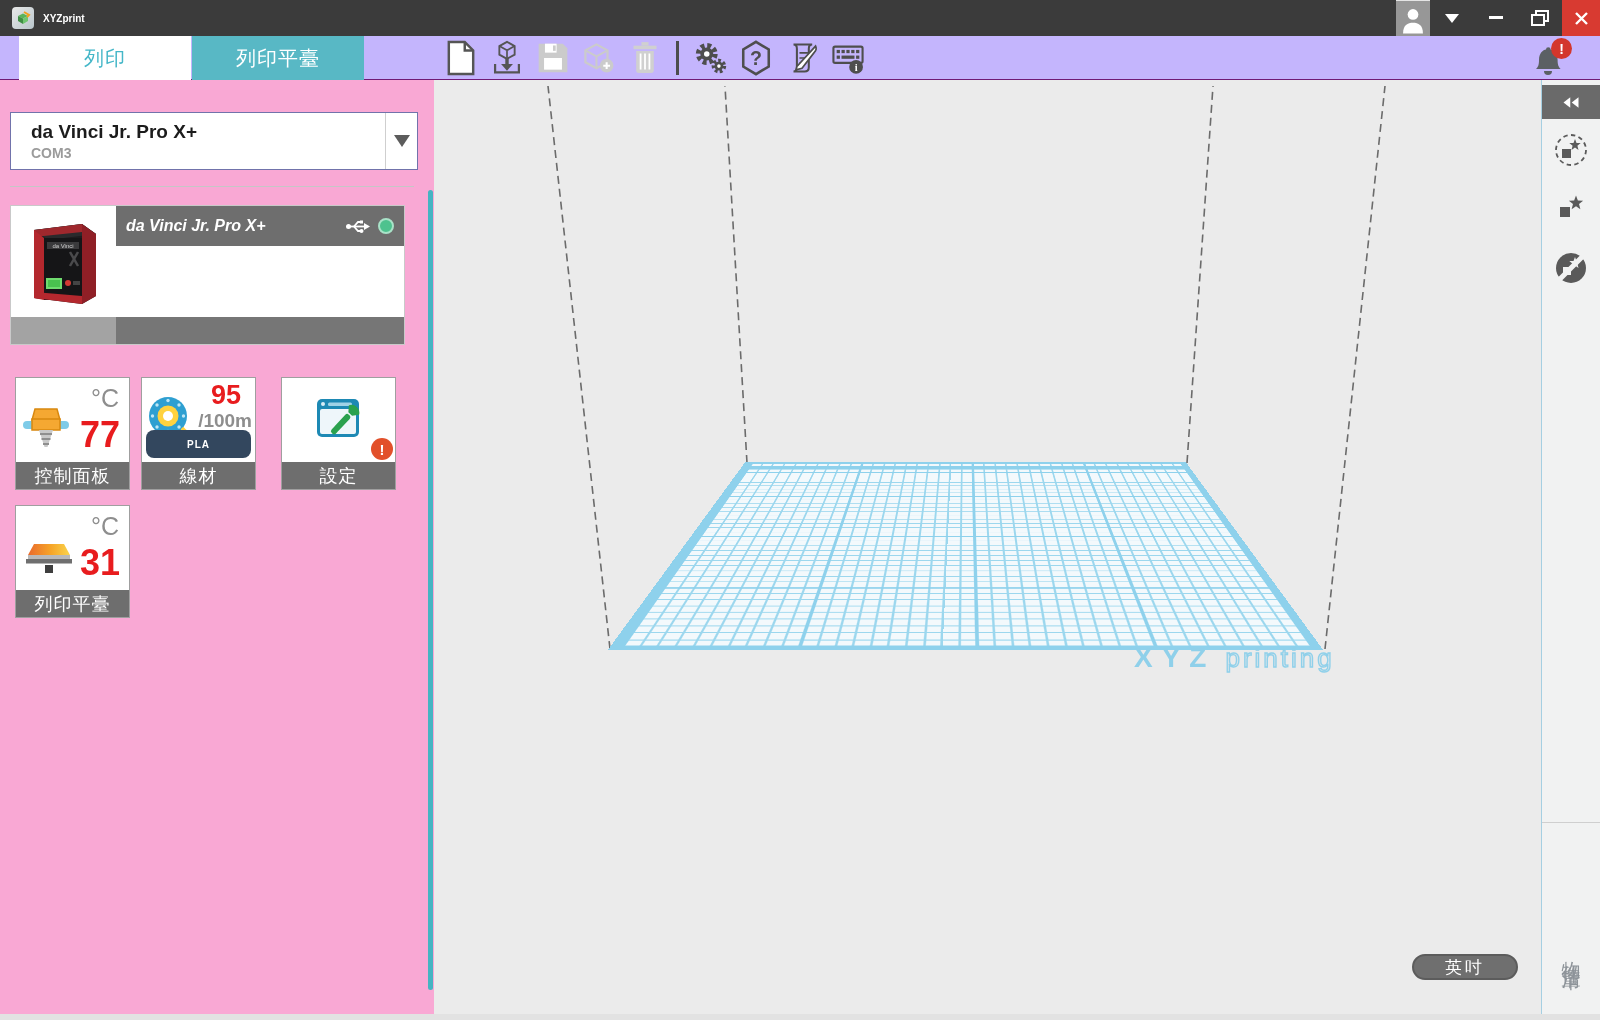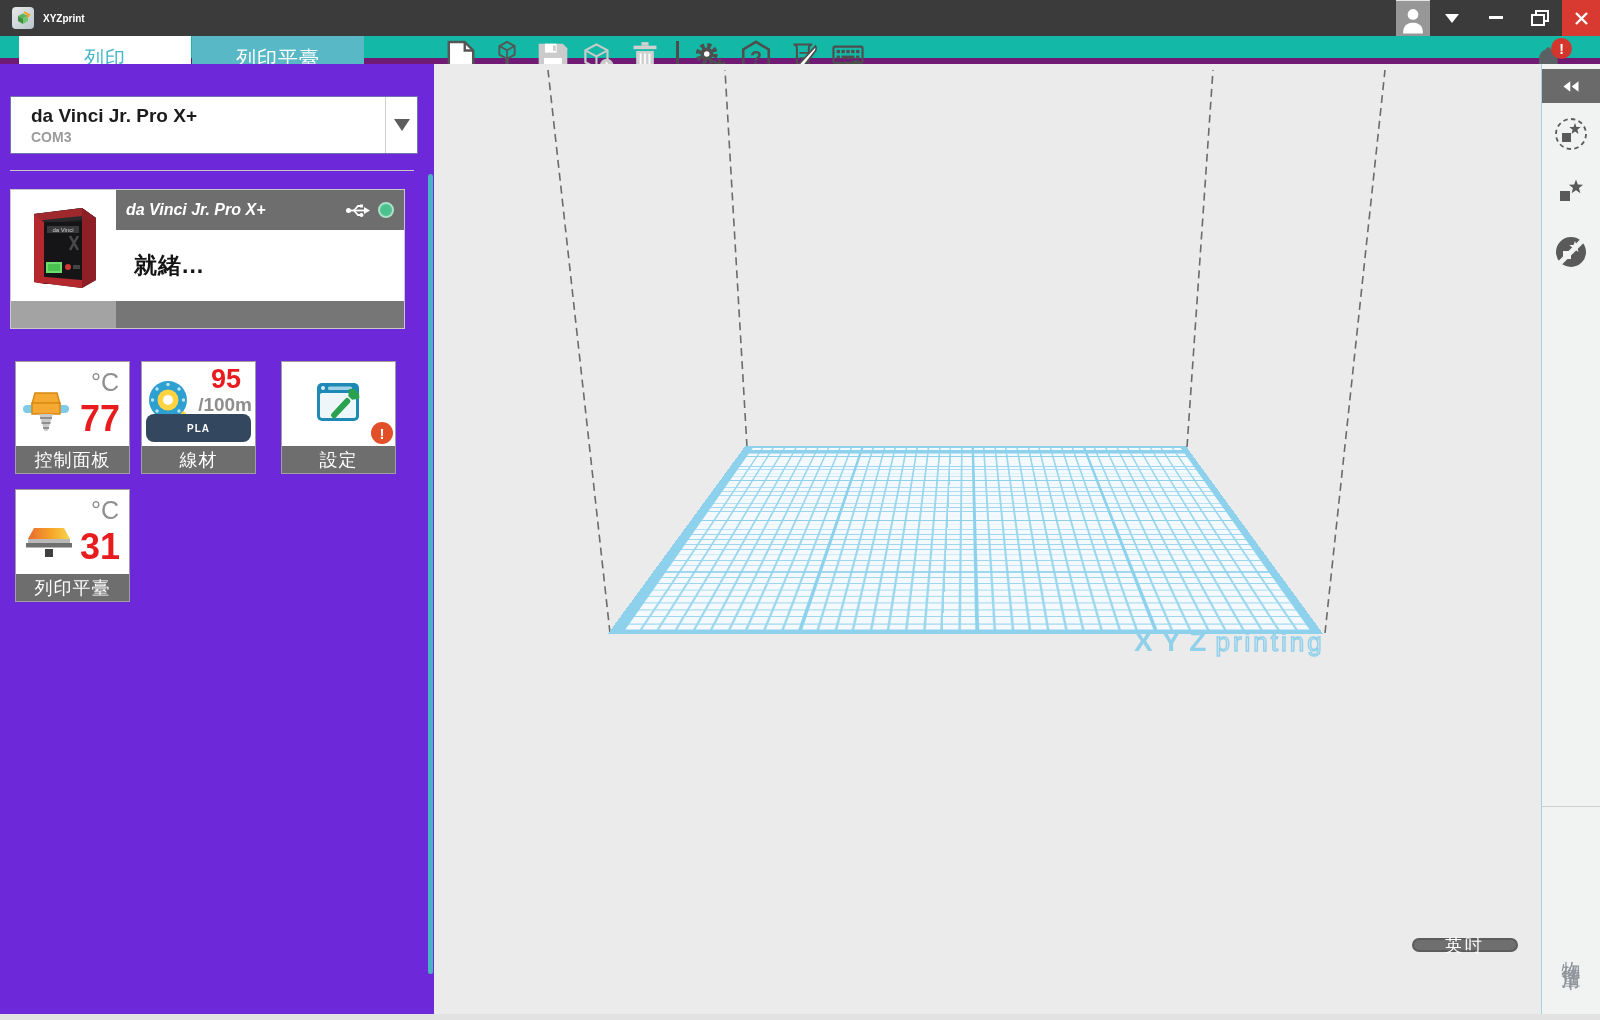--- a/index.html
+++ b/index.html
@@ -11,38 +11,38 @@
   .app-icon { width:22px; height:22px; margin-left:12px; border-radius:4px;
     background:linear-gradient(135deg,#e8e8e8,#b9c6cc); display:flex; align-items:center; justify-content:center; }
   .app-title { color:#fff; font-size:10px; font-weight:700; margin-left:9px; flex:1; }
   .tb-btn { height:36px; display:flex; align-items:center; justify-content:center; color:#fff; }
   .avatar-box { width:34px; background:#979797; border-top:1px solid #e5e5e5; }
   .caret-box { width:44px; }
   .min-box,.restore-box { width:44px; }
   .close-box { width:38px; background:#d83a31; }
 
   
-  .tabsbar { height:28px; background:#14b8a6; position:relative; border-bottom:6px solid #701a75; flex:0 0 auto; }
+  .tabsbar { height:44px; background:#c4b5fd; position:relative; border-bottom:1px solid #701a75; flex:0 0 auto; }
   .tab { position:absolute; top:0; height:44px; width:172px; display:flex; align-items:center; justify-content:center;
          font-size:20px; letter-spacing:1px; cursor:default; }
   .tab-print { left:19px; color:#45b7c8; background:#fff; }
   .tab-control { left:192px; color:#fff; background:#58b8c5; }
   .toolbar { position:absolute; left:444px; top:0; height:44px; display:flex; align-items:center; gap:12px; }
   .tool { width:34px; height:38px; display:flex; align-items:center; justify-content:center; }
   .tool-divider { width:3px; height:34px; background:#4c4c4c; margin:0 2px; }
   .notify { position:absolute; right:28px; top:2px; width:42px; height:42px; }
   .notify svg { position:absolute; left:2px; top:6px; }
   .notify-badge { position:absolute; right:0; top:0; width:21px; height:21px; border-radius:50%; background:#d3362c;
      color:#fff; font-size:14px; font-weight:700; display:flex; align-items:center; justify-content:center; }
 
   
   .content { flex:1; display:flex; min-height:0; }
 
   
-  .left-panel { width:434px; position:relative; background:#6d28d9; flex:0 0 auto;padding-left:8px; }
+  .left-panel { width:434px; position:relative; background:#f9a8d4; flex:0 0 auto;padding-left:8px; }
   .printer-select { position:absolute; left:10px; top:32px; width:408px; height:58px; background:#fff;
      border:1px solid #7173ab; display:flex; align-items:stretch; }
   .ps-texts { flex:1; padding:8px 0 0 20px; }
   .ps-name { font-size:19px; font-weight:700; color:#1c1c1c; }
   .ps-port { font-size:14px; font-weight:700; color:#9b9b9b; margin-top:2px; }
   .ps-arrow { width:32px; border-left:1px solid #cfcfcf; display:flex; align-items:center; justify-content:center; }
   .panel-divider { position:absolute; left:10px; top:106px; width:404px; height:1px; background:#c6c6c6; }
 
   .printer-card { position:absolute; left:10px; top:125px; width:395px; height:140px; border:1px solid #c9c9c9;
      display:grid; grid-template-columns:105px 1fr; grid-template-rows:40px 1fr 27px; background:#fff; }
@@ -77,25 +77,25 @@
      transform: perspective(1082px) rotateX(71deg);
      border:8px solid #8ed1ec;
      background-color:#f3f9fc;
      background-image:
        linear-gradient(180deg, rgba(0,0,0,0) 0 12px, #8ed1ec 12px 26px, rgba(0,0,0,0) 26px 38px, #8ed1ec 38px 44px, rgba(0,0,0,0) 44px),
        repeating-linear-gradient(90deg, #8ed1ec 0 3px, rgba(0,0,0,0) 3px 136.25px),
        repeating-linear-gradient(180deg, #8ed1ec 0 3px, rgba(0,0,0,0) 3px 136.25px),
        repeating-linear-gradient(90deg, #9cd7ee 0 2px, rgba(0,0,0,0) 2px 13.625px),
        repeating-linear-gradient(180deg, #9cd7ee 0 2px, rgba(0,0,0,0) 2px 13.625px);
   }
-  .watermark { position:absolute; left:700px; top:562px; display:flex; align-items:baseline; }
+  .watermark { position:absolute; left:700px; top:562px; display:flex; align-items:baseline; gap:10px; }
   .wm-xyz { font-size:28px; font-weight:700; letter-spacing:9px; color:#8fd0ea; }
   .wm-printing { font-size:26px; letter-spacing:3px; color:rgba(143,208,234,0.25);
      -webkit-text-stroke:1.3px #8fd0ea; }
-  .unit-pill { position:absolute; left:978px; top:874px; width:106px; height:14px; border-radius:16px;
+  .unit-pill { position:absolute; left:978px; top:874px; width:106px; height:26px; border-radius:16px;
      background:#6f6f6f; border:2px solid #5c5c5c; color:#fff; font-size:17px; letter-spacing:3px;
      display:flex; align-items:center; justify-content:center; }
 
   
   .right-panel { width:59px; background:#f1f2f2; border-left:1px solid #a5cfe2; position:relative; flex:0 0 auto; }
   .collapse-btn { margin-top:5px; width:100%; height:34px; background:#6a6a6a; display:flex; align-items:center; justify-content:center; }
   .side-tools { display:flex; flex-direction:column; align-items:center; gap:21px; margin-top:13px; }
   .side-divider { position:absolute; left:0; right:0; top:742px; height:1px; background:#cfcfcf; }
   .objlist-label { position:absolute; left:50%; transform:translateX(-50%); bottom:52px;
      writing-mode:vertical-rl; font-size:19px; letter-spacing:4px; color:#8d9399; }
@@ -284,23 +284,20 @@
           <svg width="24" height="15" viewBox="0 0 24 15">
             <circle cx="2.5" cy="7.5" r="2.5" fill="#fff"></circle>
             <path d="M4 7.5 h15" stroke="#fff" stroke-width="1.8"></path>
             <path d="M8 7.5 L12 3 h3 M8 7.5 L12 12 h3" fill="none" stroke="#fff" stroke-width="1.8"></path>
             <rect x="14" y="1.5" width="3" height="3" fill="#fff"></rect>
             <circle cx="15.5" cy="12" r="2" fill="#fff"></circle>
             <polygon points="18,4 24,7.5 18,11" fill="#fff"></polygon>
           </svg>
           <div class="pc-dot"></div>
         </div>
-        <div class="pc-body">
-          <div class="pc-status">就緒...</div>
-        </div>
         <div class="pc-foot-l"></div>
         <div class="pc-foot-r"></div>
       </div>
 
       <div class="tile" style="left:15px; top:297px;">
         <div class="tile-body">
           <svg style="position:absolute; left:6px; top:26px;" width="48" height="52" viewBox="0 0 48 52">
             <rect x="1" y="17" width="46" height="8" rx="4" fill="#7ecbe8"></rect>
             <path d="M13 5 h22 l3 11 h-28 z" fill="#f5a832" stroke="#d8880f" stroke-width="1.5"></path>
             <rect x="10" y="15" width="28" height="11" fill="#f5a832" stroke="#d8880f" stroke-width="1.5"></rect>

